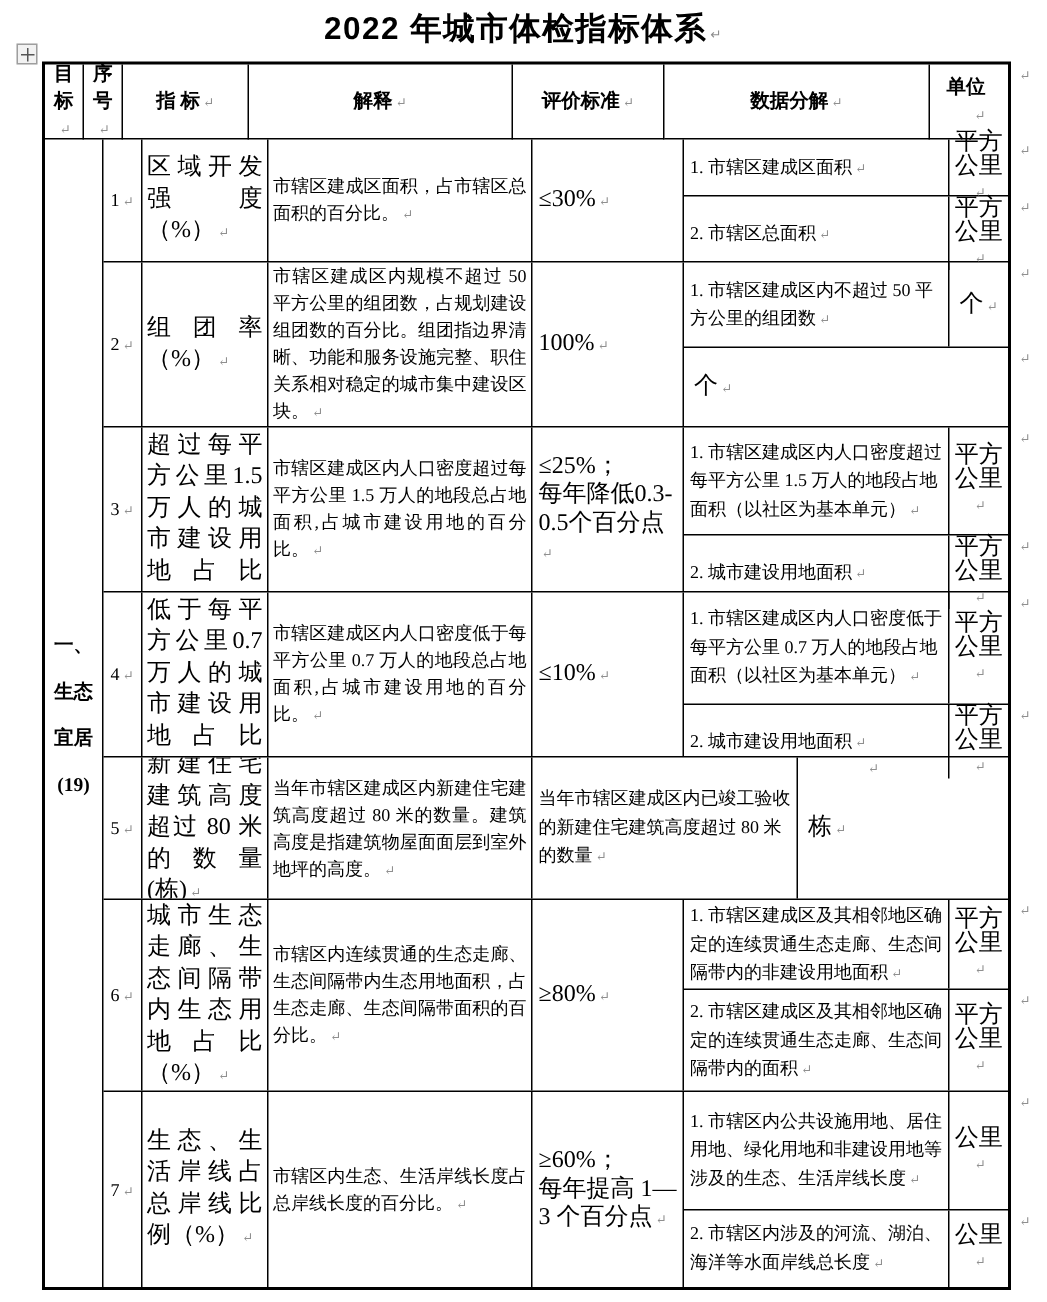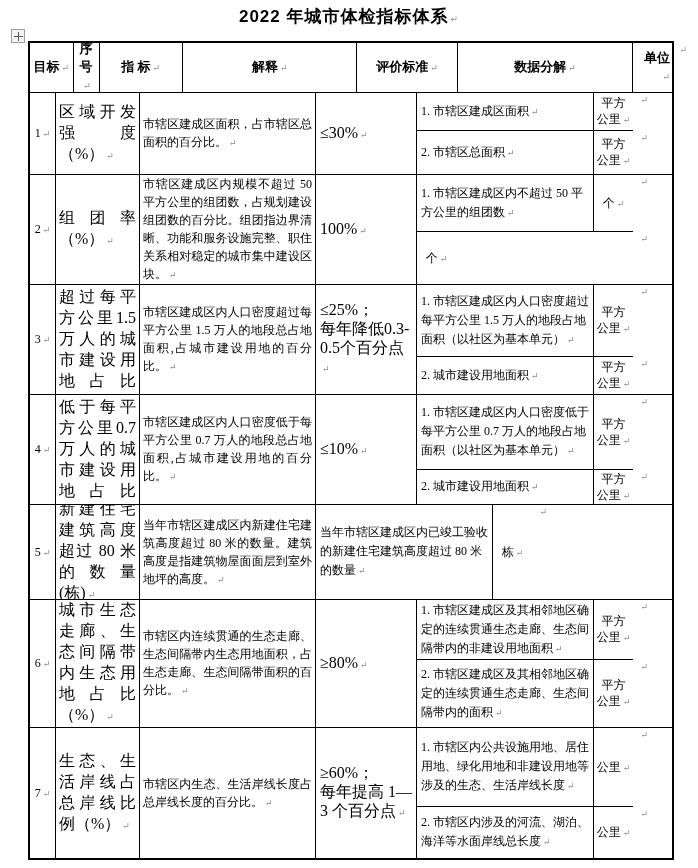--- a/index.html
+++ b/index.html
@@ -5,21 +5,21 @@
   * { box-sizing: border-box; margin: 0; padding: 0; }
   html,body { width: 698px; height: 868px; background: #ffffff; }
   body {
     position: relative;
     font-family: "Liberation Serif", "DejaVu Serif", serif;
     color: #000;
     overflow: hidden;
   }
   .title {
     position: absolute; top: 5px; left: 0; width: 100%;
-    text-align: center; font-size: 17px; font-weight: bold;
+    text-align: center; font-size: 21px; font-weight: bold;
     font-family: "Liberation Sans", "DejaVu Sans", sans-serif;
     letter-spacing: 1px;
   }
   
   .pm::after {
     content: "\21B5";
     color: #8f8f8f; font-size: 9px; font-weight: normal;
     margin-left: 2px;
   }
   
@@ -47,21 +47,21 @@
     position: absolute; left: 28px; top: 41px; width: 646px;
     border: 2px solid #000; background: #fff;
   }
   .hrow { display: flex; height: 50px; font-weight: bold; font-size: 13px; position: relative; }
   .hcell {
     border-right: 1px solid #000; border-bottom: 1px solid #000;
     display: flex; align-items: center; justify-content: center;
     text-align: center; line-height: 18px; padding: 0 2px;
   }
   .hcell.last { border-right: none; }
-  .w-goal { width: 44px; } .w-no { width: 26px; } .w-ind { width: 84px; }
+  .w-goal { width: 26px; } .w-no { width: 26px; } .w-ind { width: 84px; }
   .w-exp { width: 176px; } .w-std { width: 101px; } .w-dec-full { width: 177px; }
   .w-unit { width: 39px; text-align: right; }
   .hcell.w-dec-full { width: 177px; }
 
   .tbody { display: flex; }
   .goal {
     width: 39px; border-right: 1px solid #000;
     display: flex; align-items: center; justify-content: center;
     text-align: center; font-weight: bold; font-size: 13px; line-height: 31px;
     padding: 0 4px;
@@ -74,21 +74,21 @@
   .ind { width: 84px; padding: 2px 3px; font-size: 16px; line-height: 21px; display: flex; align-items: center; }
   .ind .bt, .exp .bt { display: block; width: 100%; text-align: justify; }
   .exp { width: 176px; padding: 2px 3px; font-size: 12px; line-height: 18px; display: flex; align-items: center; }
   .std { width: 101px; padding: 2px 4px; font-size: 16px; line-height: 19px; display: flex; align-items: center; white-space: pre-line; }
   .dcol { width: 216px; display: flex; flex-direction: column; }
   .sub { display: flex; border-bottom: 1px solid #000; position: relative; flex: 0 0 auto; }
   .sub.lastsub { border-bottom: none; flex: 1 1 auto; }
   .dec { width: 177px; padding: 2px 4px; font-size: 12px; line-height: 19px; display: flex; align-items: center; }
   .unit {
     width: 39px; display: flex; align-items: center; justify-content: center;
-    text-align: center; font-size: 12px; line-height: 16px; padding: 0 2px;
+    text-align: center; font-size: 16px; line-height: 16px; padding: 0 2px;
   }
 </style>
 </head>
 <body>
 
 <div class="title pm">2022 年城市体检指标体系</div>
 
 <div class="handle">
   <span class="cross"></span>
 </div>
@@ -113,20 +113,23 @@
       </div>
     <div class="hcell w-dec-full">
         <span class="pm">数据分解</span>
       </div>
     <div class="hcell w-unit last">
         <span class="pm">单位</span>
       </div>
   </div>
 
   <div class="tbody">
+    <div class="goal">
+        <span>一、生态宜居(19)</span>
+      </div>
     <div class="rows">
 
       <div class="trow" style="height:82px">
         <div class="cell no">
             <span class="pm">1</span>
           </div>
         <div class="cell ind">
             <span class="bt pm">区域开发强度（%）</span>
           </div>
         <div class="cell exp">

